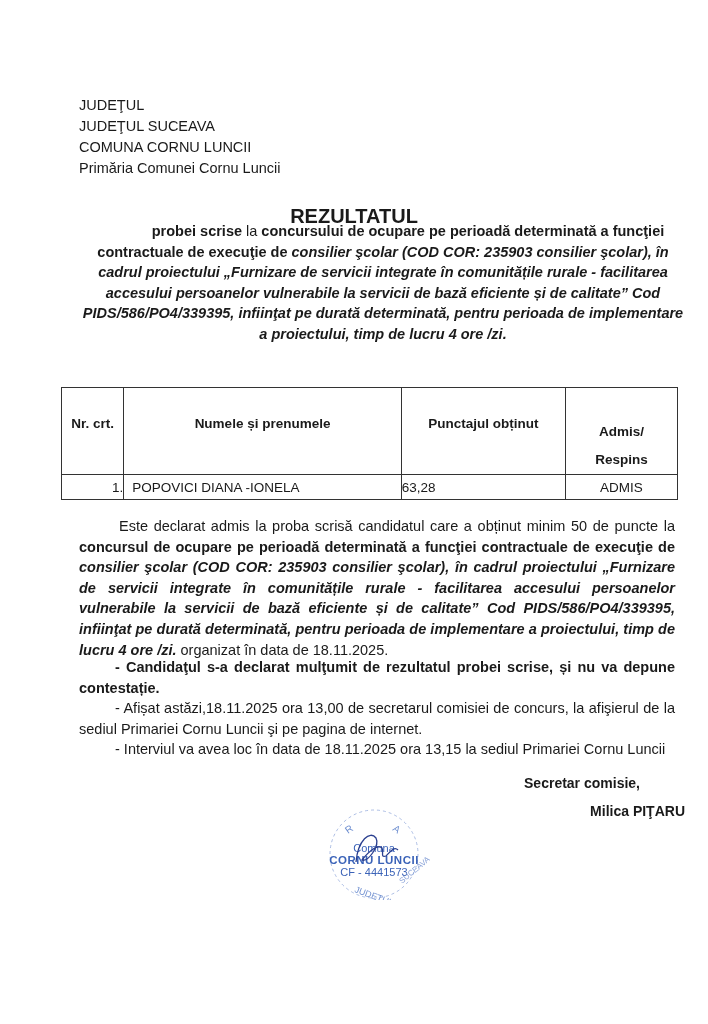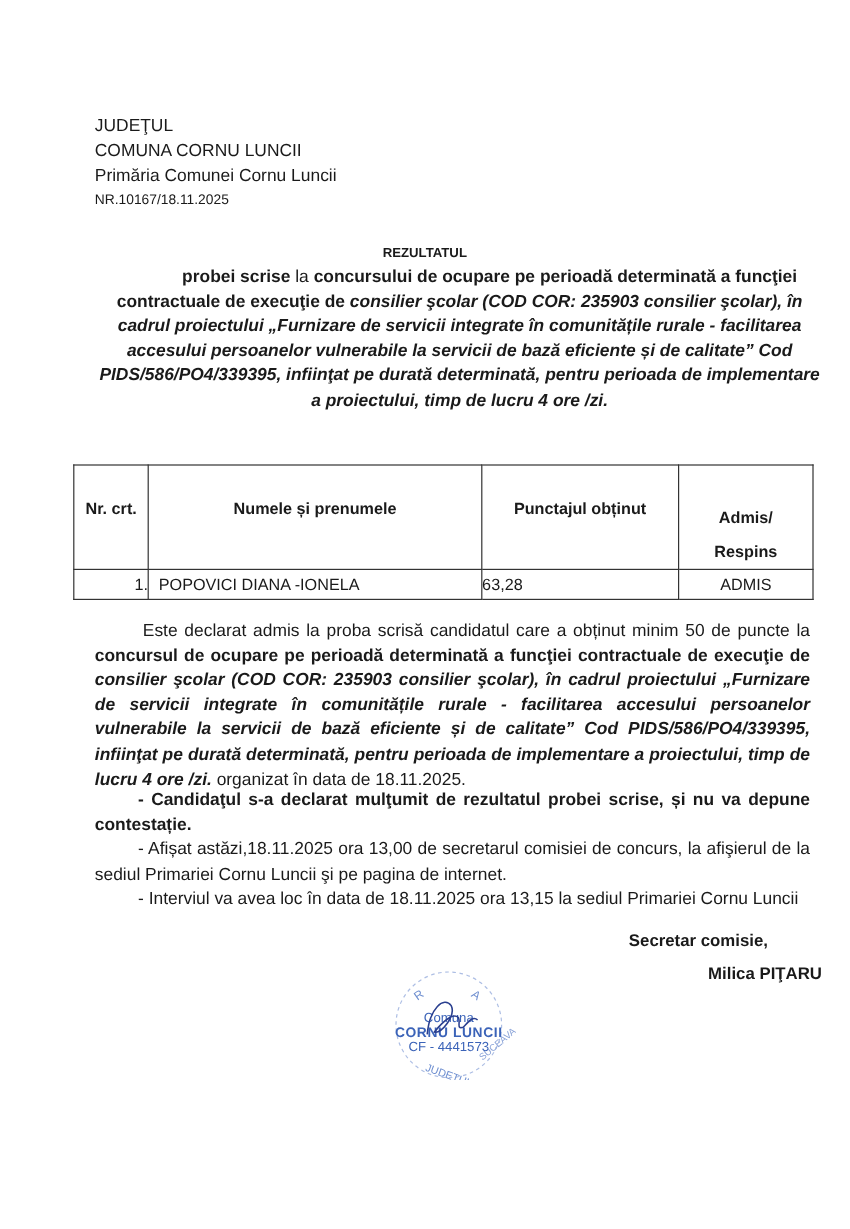--- a/index.html
+++ b/index.html
@@ -2,21 +2,21 @@
 <html><head>
 <meta charset="utf-8">
 <style>
   html, body { margin:0; padding:0; background:#ffffff; }
   body { width:708px; height:1024px; position:relative; overflow:hidden;
          font-family:"Liberation Sans", sans-serif; color:#1a1a1a; }
   .abs { position:absolute; }
   .hdr { left:79px; font-size:14.5px; line-height:21px; }
   .hdr .line { display:block; white-space:nowrap; }
   .hdr .small { font-size:11.5px; line-height:18px; }
-  .title { left:0; width:708px; top:205px; text-align:center; font-weight:bold; font-size:11px; }
+  .title { left:0; width:708px; top:205px; text-align:center; font-weight:bold; font-size:20px; }
   .subtitle { left:78px; width:610px; top:221px; text-align:center; font-size:14.5px; line-height:20.5px; font-weight:bold; }
   .subtitle i { font-style:italic; }
   .subtitle .norm { font-weight:normal; }
   table.res { position:absolute; left:61px; top:387px; width:617px; border-collapse:collapse; font-size:13.5px; }
   table.res td, table.res th { border:1.5px solid #333; padding:0; }
   table.res th { font-weight:bold; height:82px; }
   table.res td { height:24px; }
   .c1 { width:62px; text-align:right; }
   .c2 { width:280px; }
   .c3 { width:165px; text-align:left; }
@@ -28,23 +28,23 @@
   .para b i, .para i { font-style:italic; }
   .indent { display:inline-block; width:40px; }
   .sign { left:0; width:640px; text-align:right; font-weight:bold; font-size:14px; }
   .stamp { left:318px; top:800px; width:112px; height:100px; }
 </style>
 </head>
 <body>
 
 <div class="abs hdr" style="top:95px;">
   <span class="line">JUDEŢUL</span>
+  <span class="line">JUDEŢUL SUCEAVA</span>
   <span class="line">COMUNA CORNU LUNCII</span>
   <span class="line">Primăria Comunei Cornu Luncii</span>
-  <span class="line small">NR.10167/18.11.2025</span>
 </div>
 
 <div class="abs title">REZULTATUL</div>
 
 <div class="abs subtitle">
   <span class="indent" style="width:50px"></span><span>probei scrise</span><span class="norm"> la </span><span>concursului de ocupare pe perioadă determinată  a funcţiei contractuale de execuţie de </span><i>consilier şcolar (COD COR: 235903 consilier şcolar), în cadrul proiectului  „Furnizare de servicii integrate în comunitățile rurale - facilitarea accesului persoanelor vulnerabile la servicii de bază eficiente și de calitate” Cod PIDS/586/PO4/339395,  infiinţat pe durată determinată, pentru perioada de implementare a proiectului, timp de lucru 4 ore /zi.</i>
 </div>
 
 <table class="res">
   <tbody>

